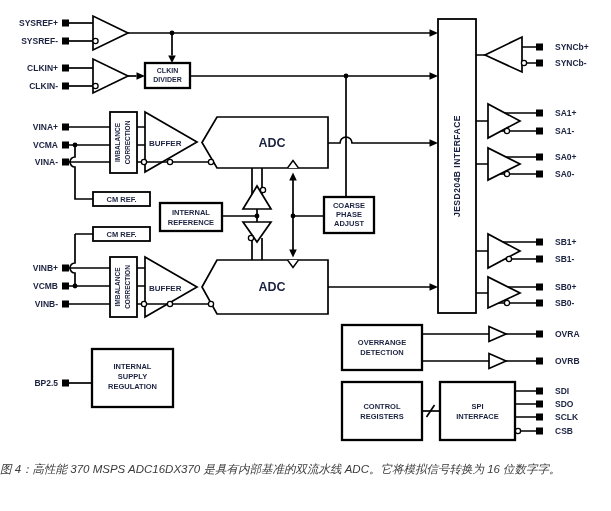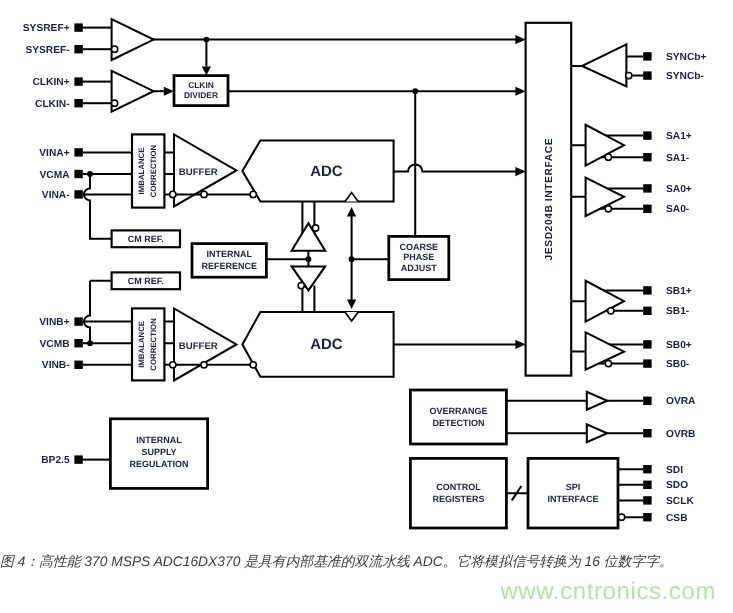--- a/index.html
+++ b/index.html
@@ -222,17 +222,16 @@
     <text class="jesd-label" x="457" y="169" text-anchor="middle" transform="rotate(-90 457 166)">JESD204B INTERFACE</text>
     <text class="blk" x="382" y="345" text-anchor="middle">OVERRANGE</text>
     <text class="blk" x="382" y="355" text-anchor="middle">DETECTION</text>
     <text class="blk" x="382" y="408.5" text-anchor="middle">CONTROL</text>
     <text class="blk" x="382" y="418.5" text-anchor="middle">REGISTERS</text>
     <text class="blk" x="477.5" y="408.5" text-anchor="middle">SPI</text>
     <text class="blk" x="477.5" y="418.5" text-anchor="middle">INTERFACE</text>
   </g>
 </svg>
 
-<div class="watermark">www.cntronics.com</div>
 <div class="caption">
   <div>图 4：高性能 370 MSPS ADC16DX370 是具有内部基准的双流水线 ADC。它将模拟信号转换为 16 位数字字。</div>
 </div>
 </div>
 
 </body></html>

